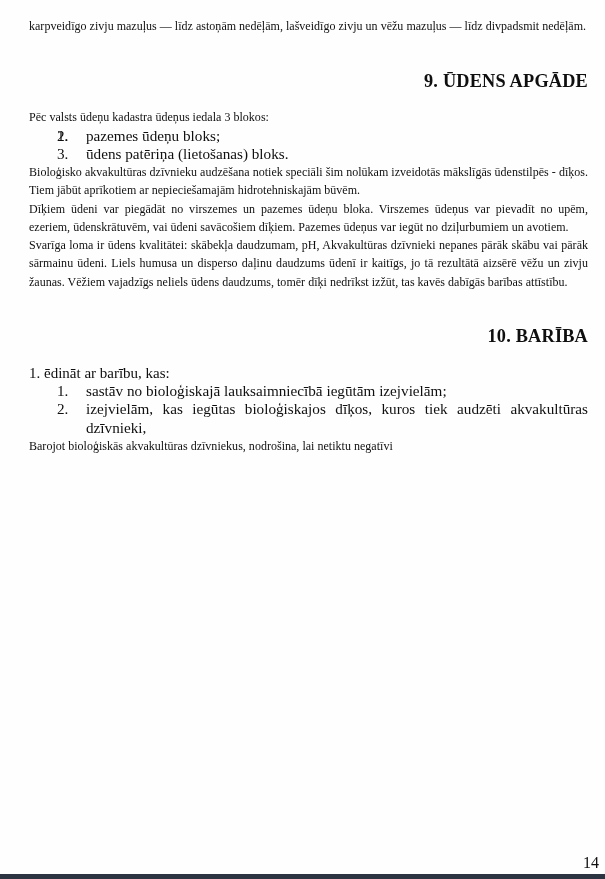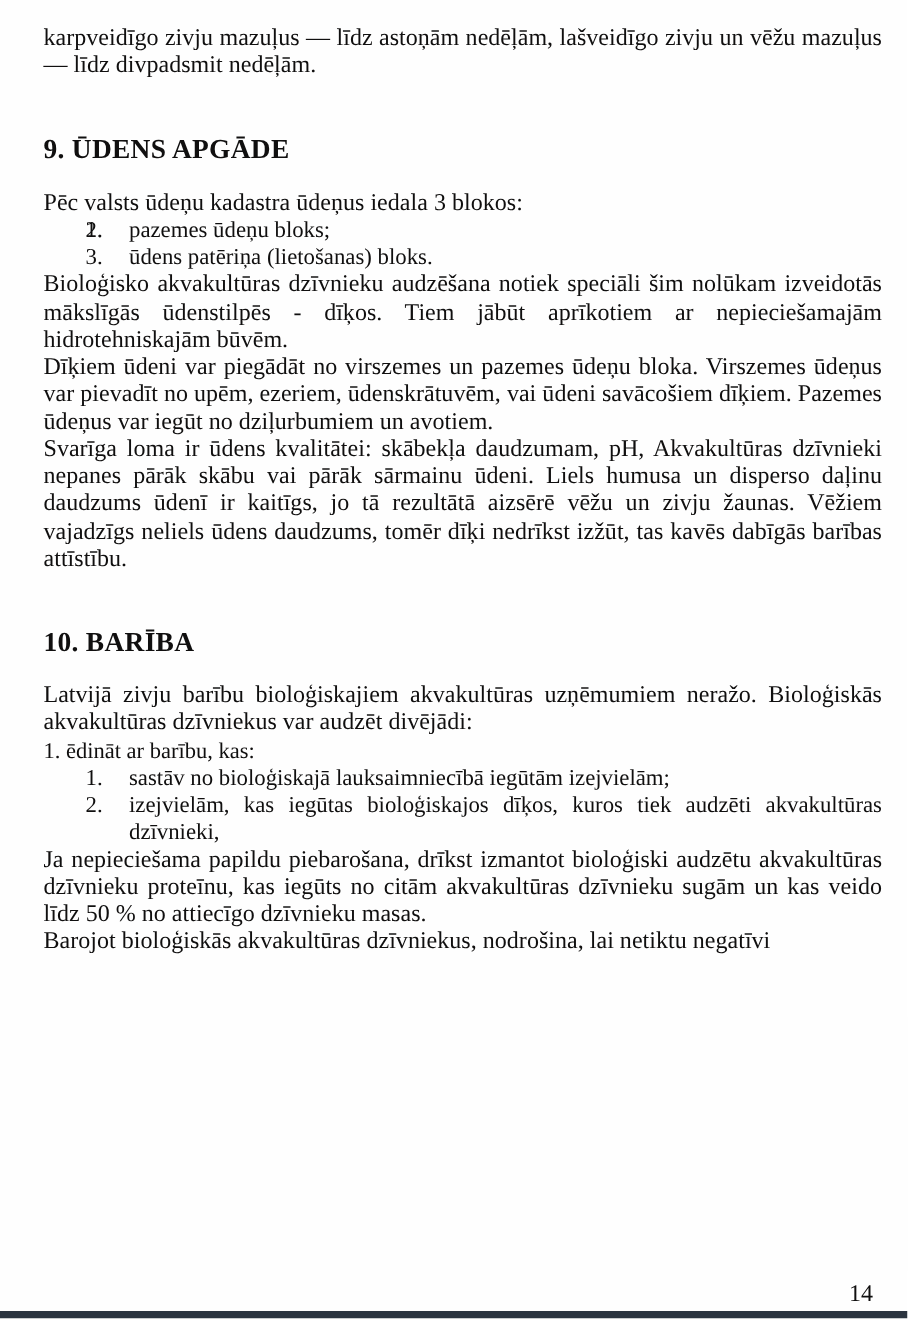--- a/index.html
+++ b/index.html
@@ -25,36 +25,36 @@
     background: #fefefe;
     box-sizing: border-box;
   }
   .content {
     position: absolute;
     left: 29px;
     top: 17px;
     width: 559px;
   }
   .para {
-    font-size: 16px;
+    font-size: 12px;
     line-height: 18.25px;
     text-align: justify;
     text-justify: inter-word;
     margin: 0;
     hyphens: none;
     letter-spacing: 0.02px;
   }
   .para.last-line-left {
     text-align-last: left;
   }
   .heading {
     font-size: 18.3px;
     line-height: 18.25px;
     font-weight: bold;
-    text-align: left;
+    text-align: right;
     margin: 0;
     letter-spacing: 0.2px;
   }
   .spacer-lg { height: 36.5px; }
   .spacer-md { height: 18.25px; }
 
   ol.numlist {
     margin: 0;
     padding: 0;
     list-style: none;
@@ -82,21 +82,21 @@
   }
   .flat-item {
     font-size: 15px;
     line-height: 18.25px;
     text-align: justify;
     text-align-last: left;
     margin: 0;
   }
   .page-number {
     position: absolute;
-    right: 23px;
+    right: 6px;
     bottom: 7px;
     font-size: 16px;
     line-height: 18px;
     text-align: center;
   }
   .bottom-strip {
     position: absolute;
     left: 0;
     bottom: 0;
     width: 605px;
@@ -140,37 +140,35 @@
 
 
     <p class="para last-line-left">Svarīga loma ir ūdens kvalitātei: skābekļa daudzumam, pH, Akvakultūras dzīvnieki nepanes pārāk skābu vai pārāk sārmainu ūdeni. Liels humusa un disperso daļinu daudzums ūdenī ir kaitīgs, jo tā rezultātā aizsērē vēžu un zivju žaunas. Vēžiem vajadzīgs neliels ūdens daudzums, tomēr dīķi nedrīkst izžūt, tas kavēs dabīgās barības attīstību.</p>
 
     <div class="spacer-lg"></div>
 
     <h2 class="heading">10. BARĪBA</h2>
 
     <div class="spacer-md"></div>
 
-    <p class="para last-line-left">Latvijā zivju barību bioloģiskajiem akvakultūras uzņēmumiem neražo. Bioloģiskās akvakultūras dzīvniekus var audzēt divējādi:</p>
 
     <p class="flat-item">1. ēdināt ar barību, kas:</p>
 
     <ol class="numlist">
       <li>
         <span class="marker">1.</span>
         <span>sastāv no bioloģiskajā lauksaimniecībā iegūtām izejvielām;</span>
       </li>
       <li class="justify-full">
         <span class="marker">2.</span>
         <span>izejvielām, kas iegūtas bioloģiskajos dīķos, kuros tiek audzēti akvakultūras dzīvnieki,</span>
       </li>
     </ol>
 
 
-    <p class="para last-line-left">Ja nepieciešama papildu piebarošana, drīkst izmantot bioloģiski audzētu akvakultūras dzīvnieku proteīnu, kas iegūts no citām akvakultūras dzīvnieku sugām un kas veido līdz 50 % no attiecīgo dzīvnieku masas.</p>
 
     <p class="para last-line-left">Barojot bioloģiskās akvakultūras dzīvniekus, nodrošina, lai netiktu negatīvi</p>
 
   </div>
 
   <div class="page-number">14</div>
 
   <div class="bottom-strip"></div>
 </div>
 

